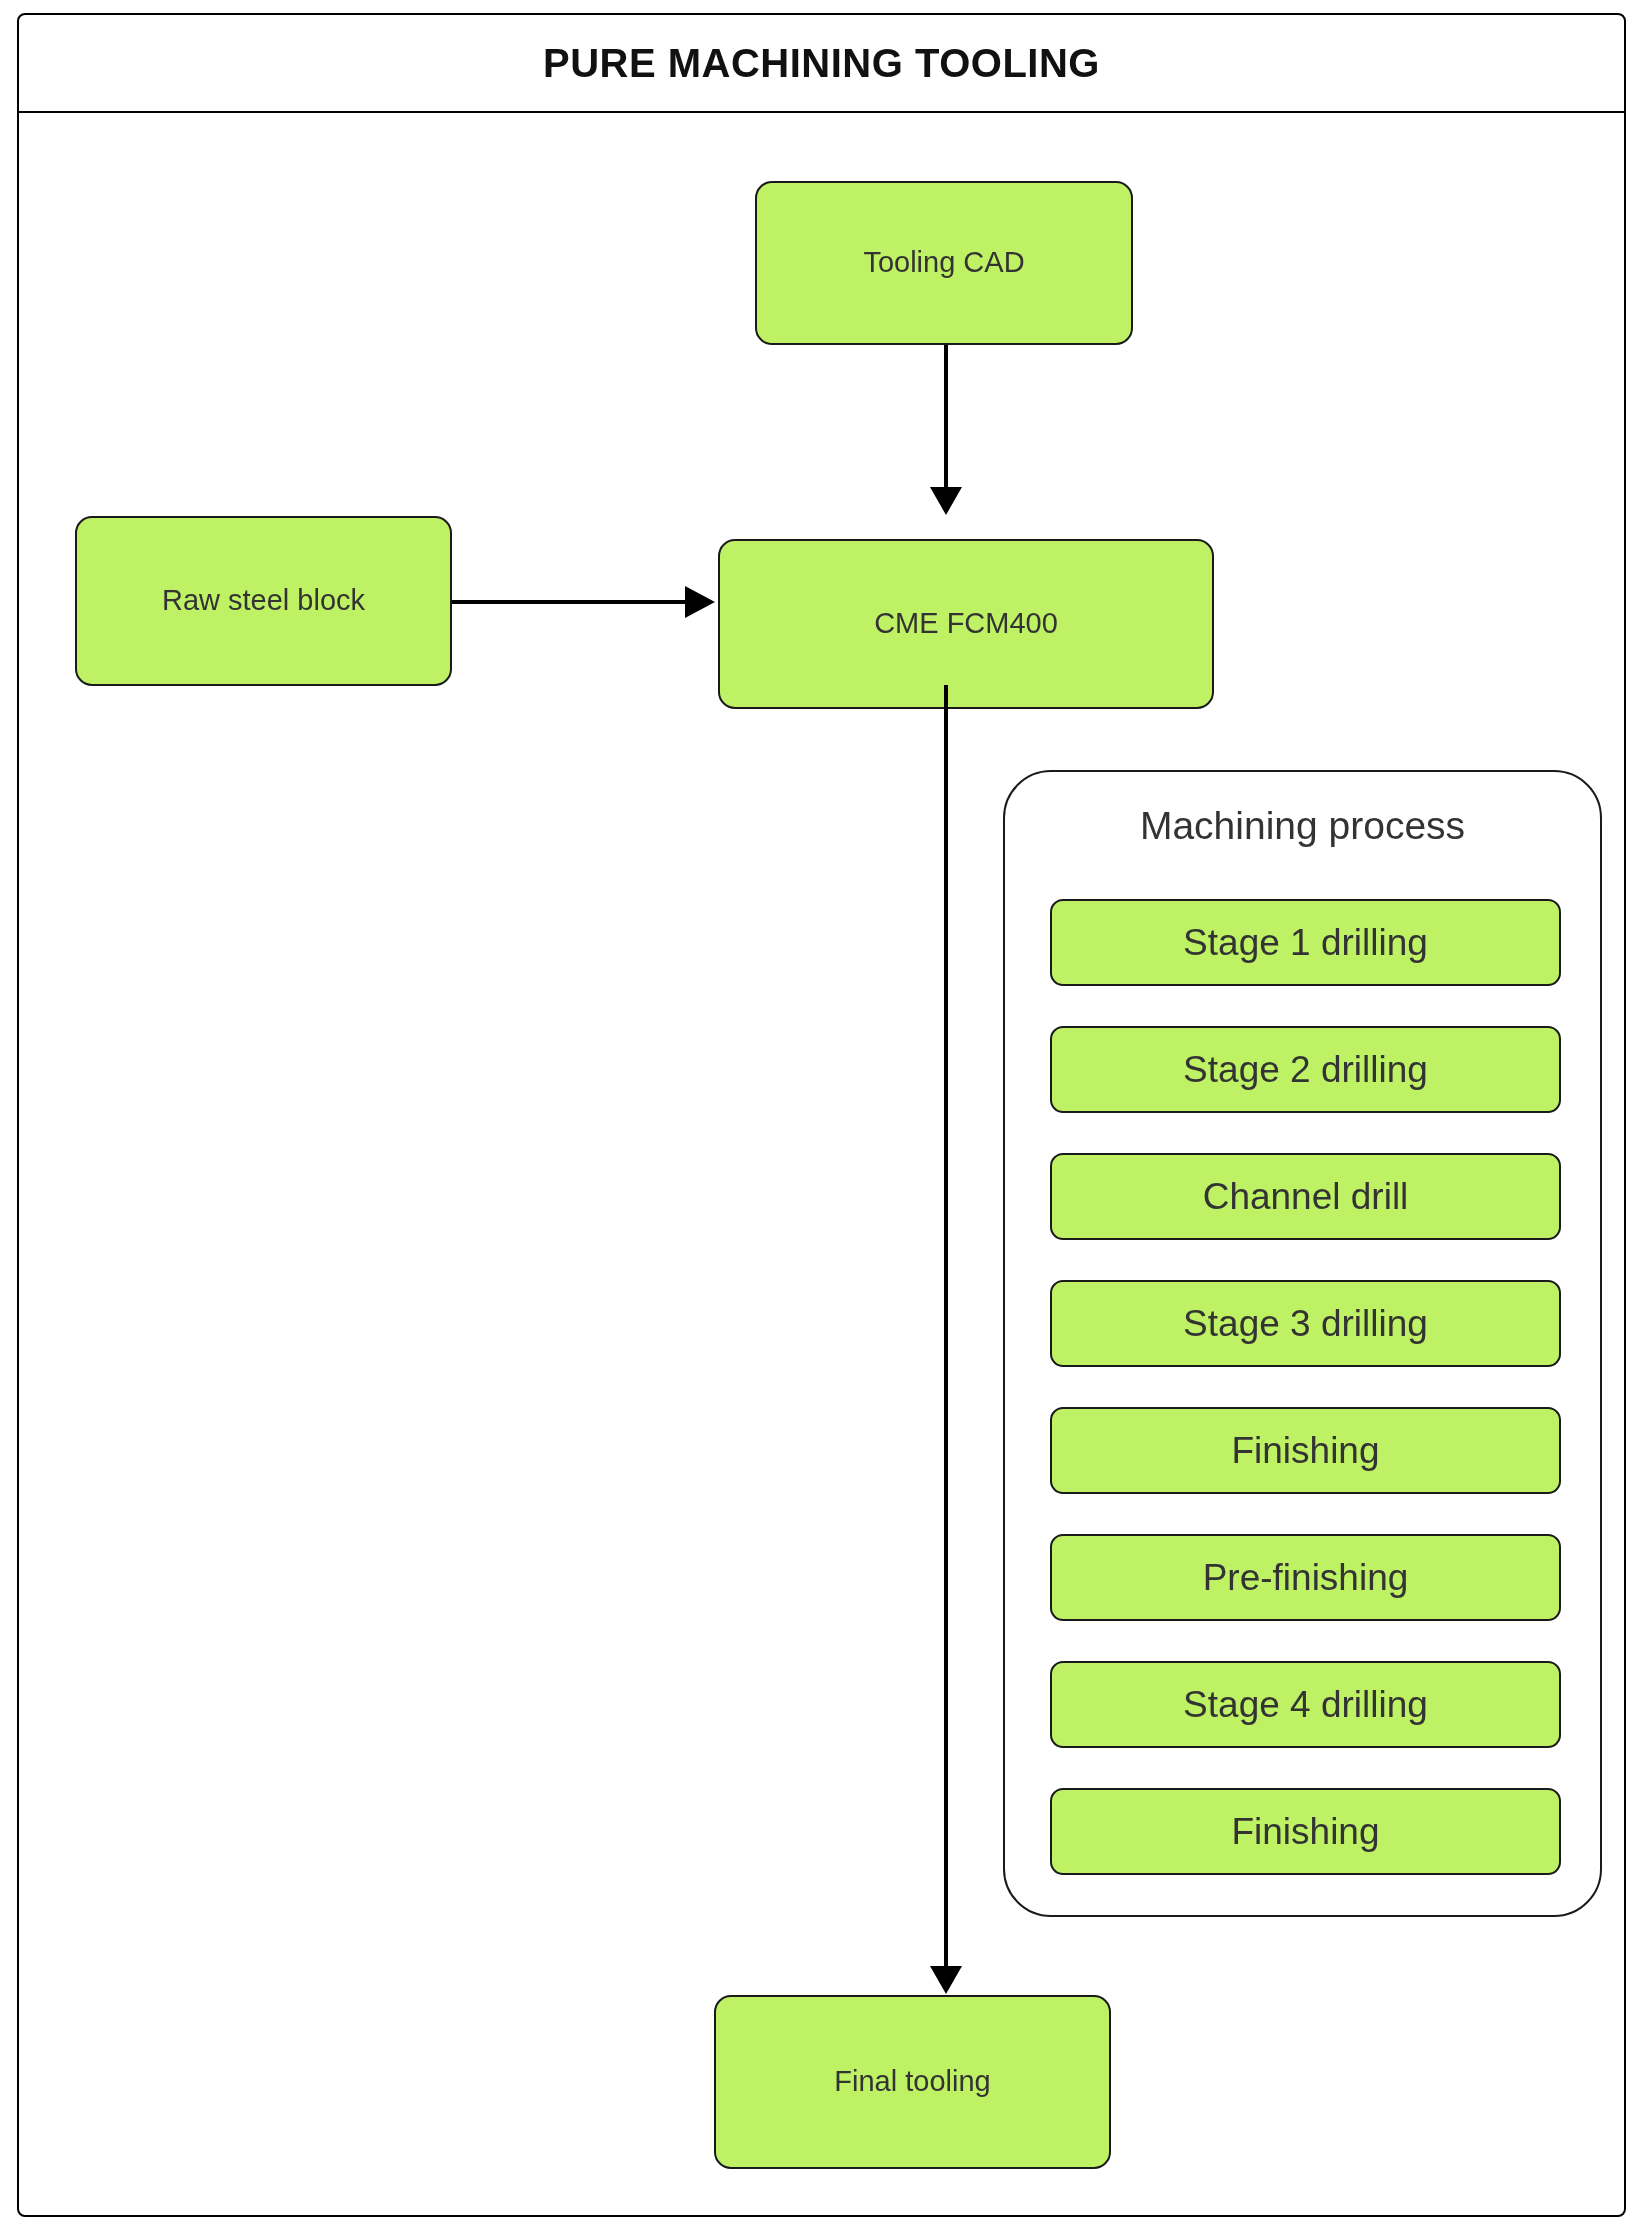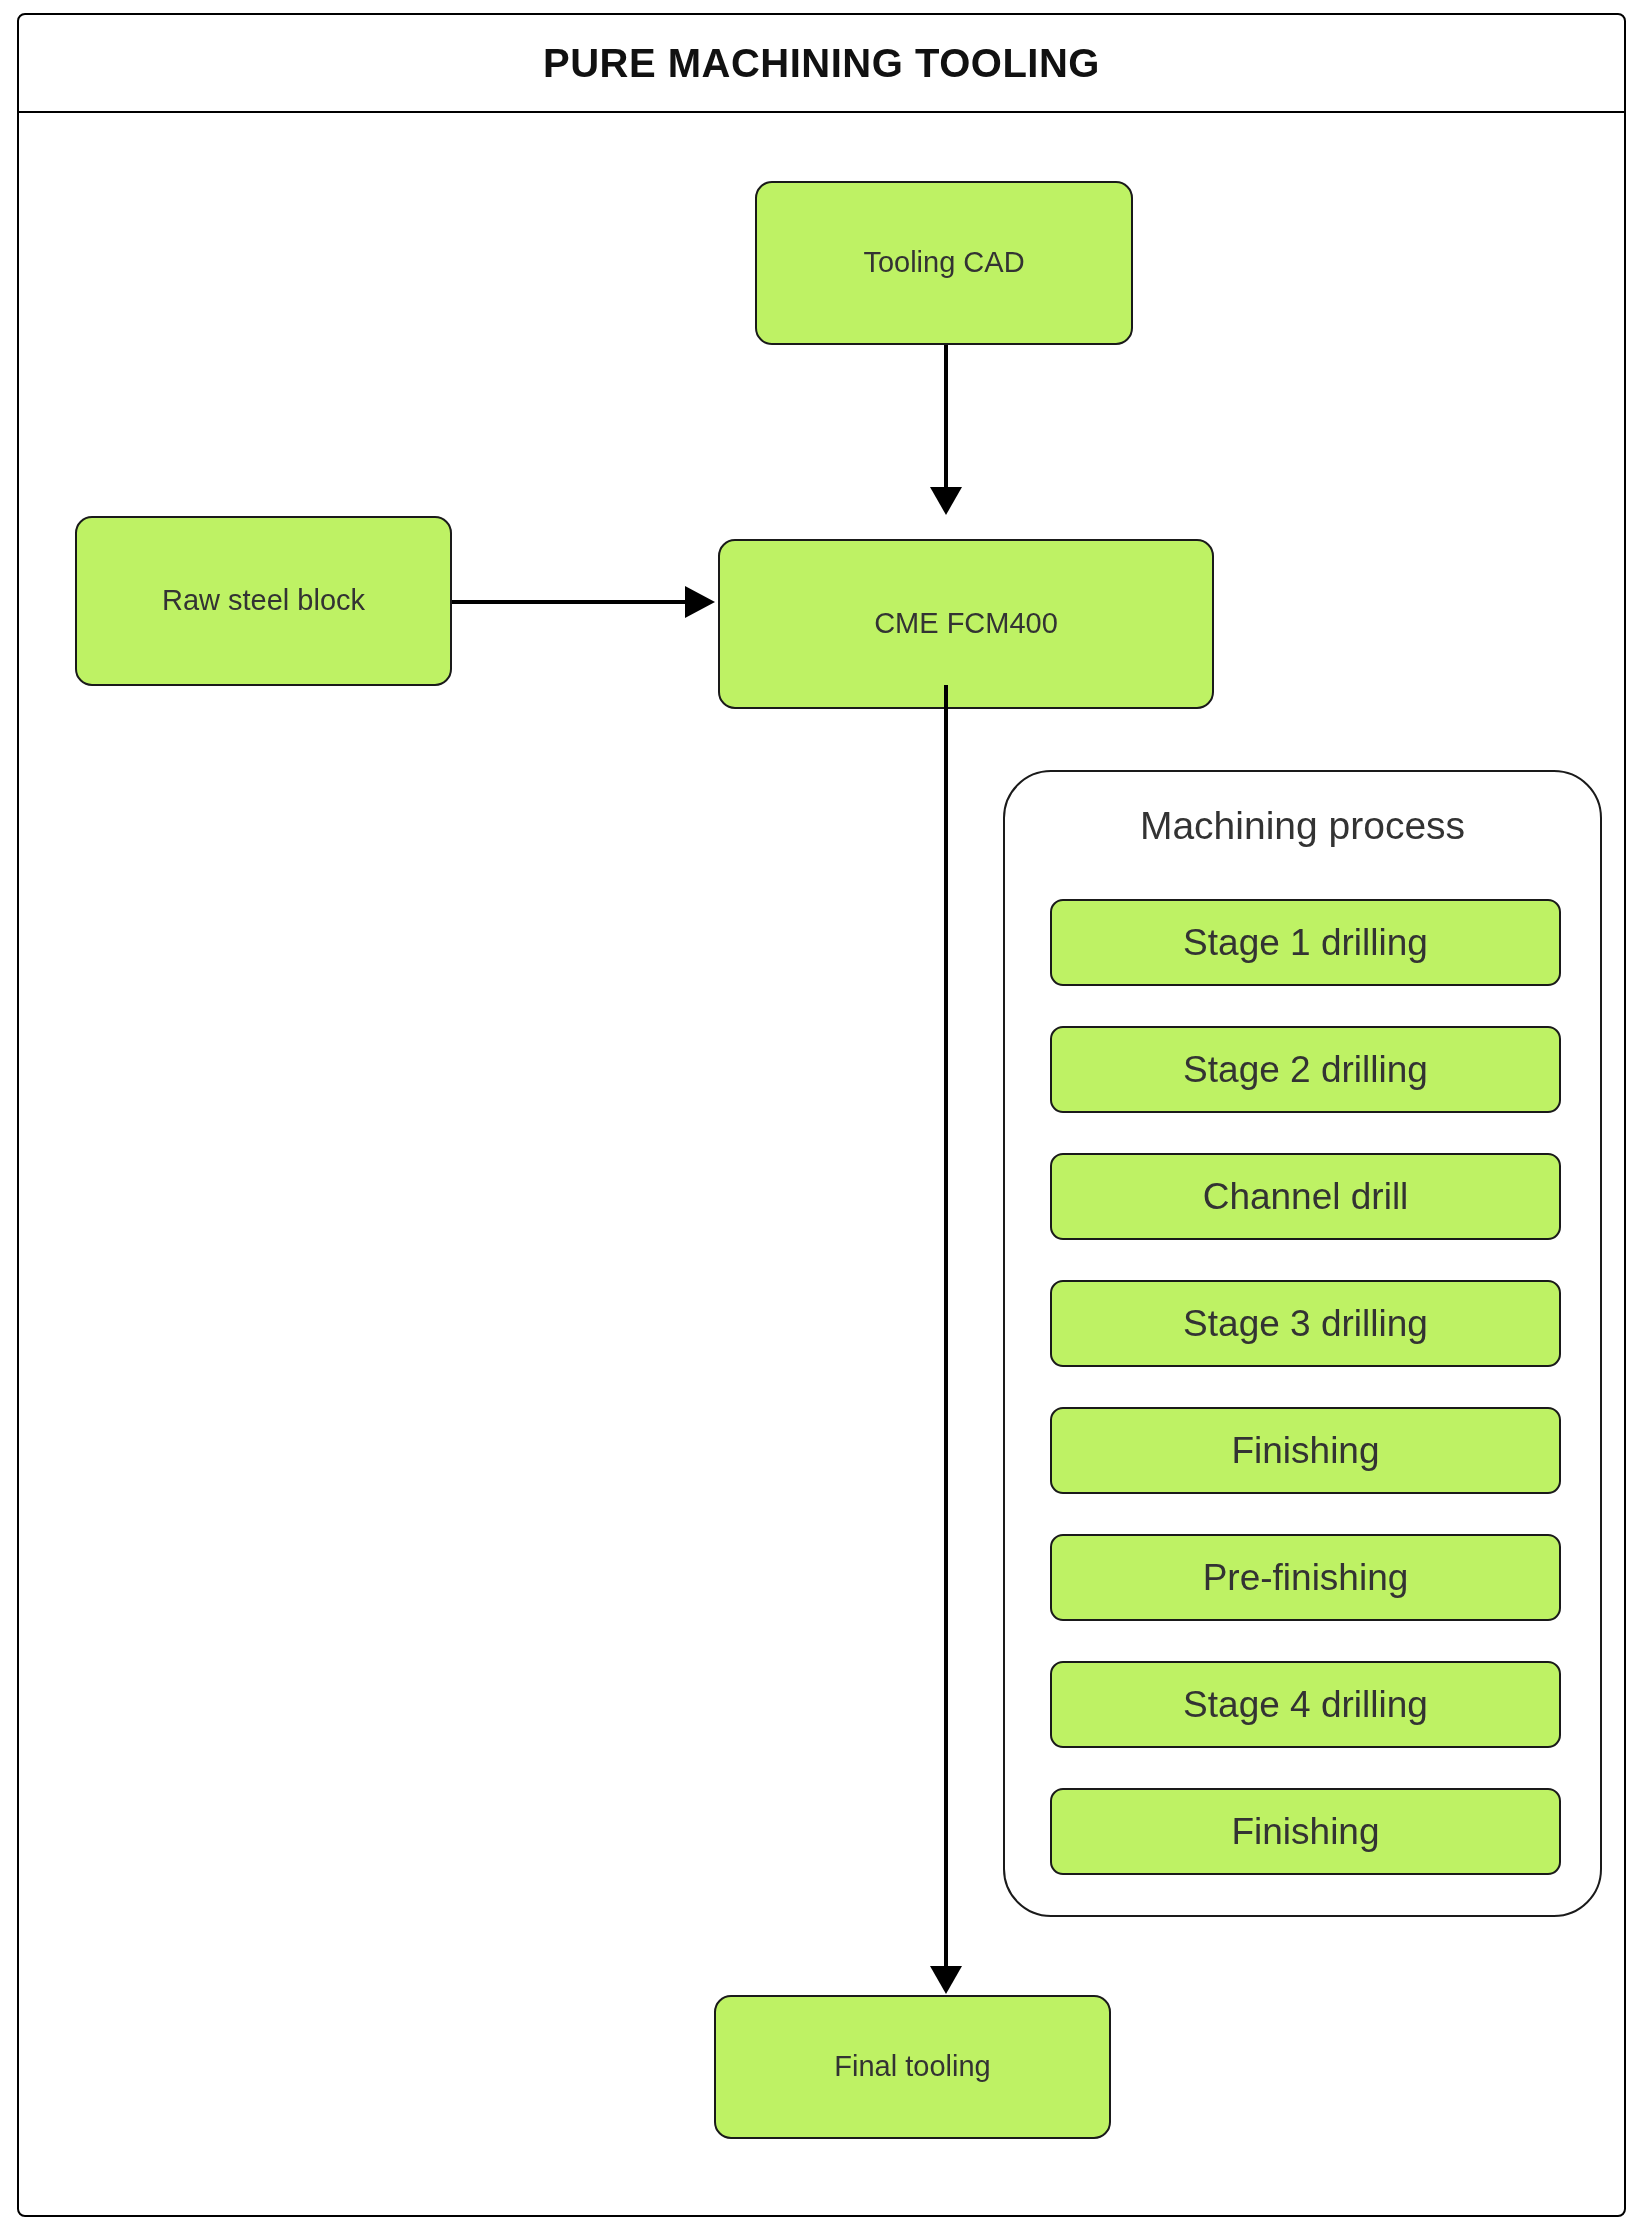--- a/index.html
+++ b/index.html
@@ -91,21 +91,21 @@
     top: 501px;
     width: 496px;
     height: 170px;
     margin-top: 23px;
   }
 
   .node-final-tooling {
     left: 695px;
     top: 1980px;
     width: 397px;
-    height: 144px;
+    height: 174px;
   }
 
   
   .process-group {
     position: absolute;
     left: 984px;
     top: 755px;
     width: 599px;
     height: 1147px;
     box-sizing: border-box;

